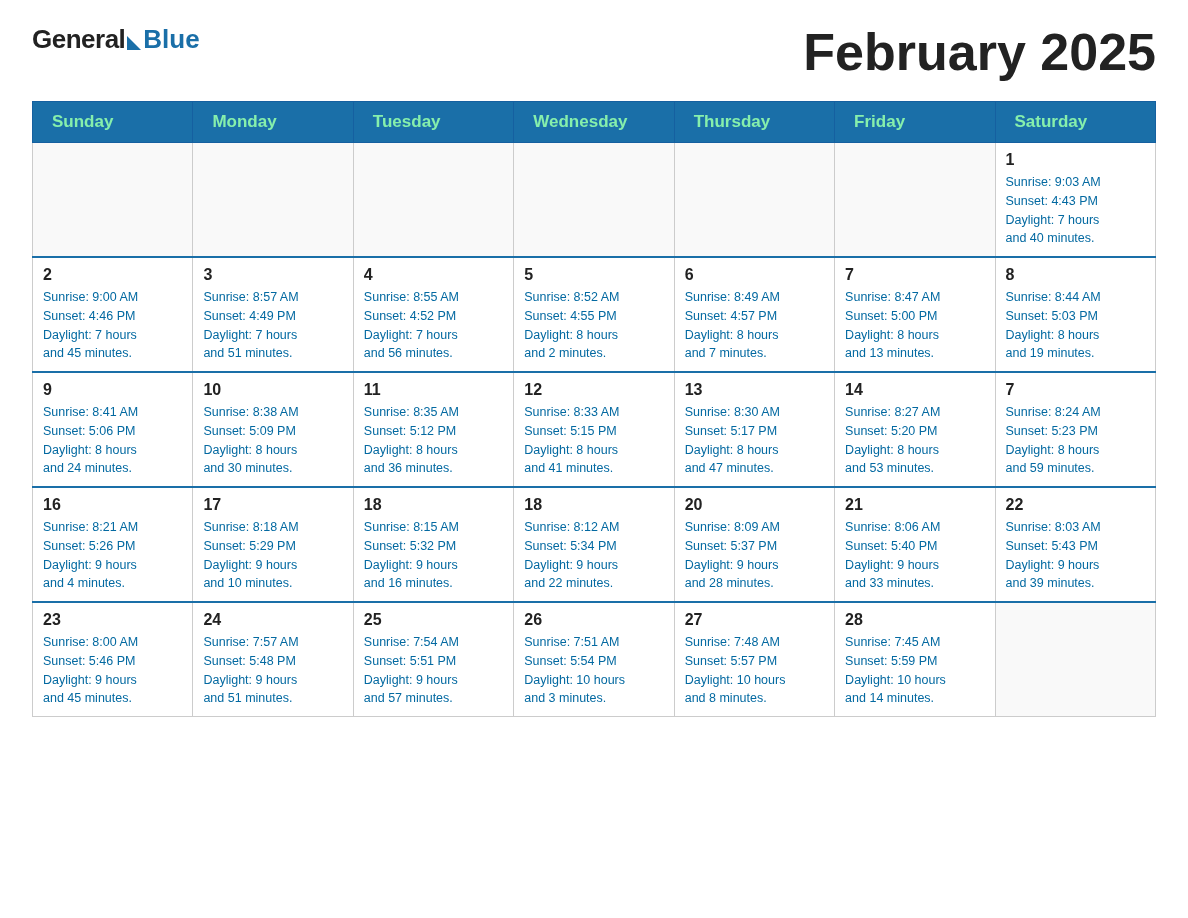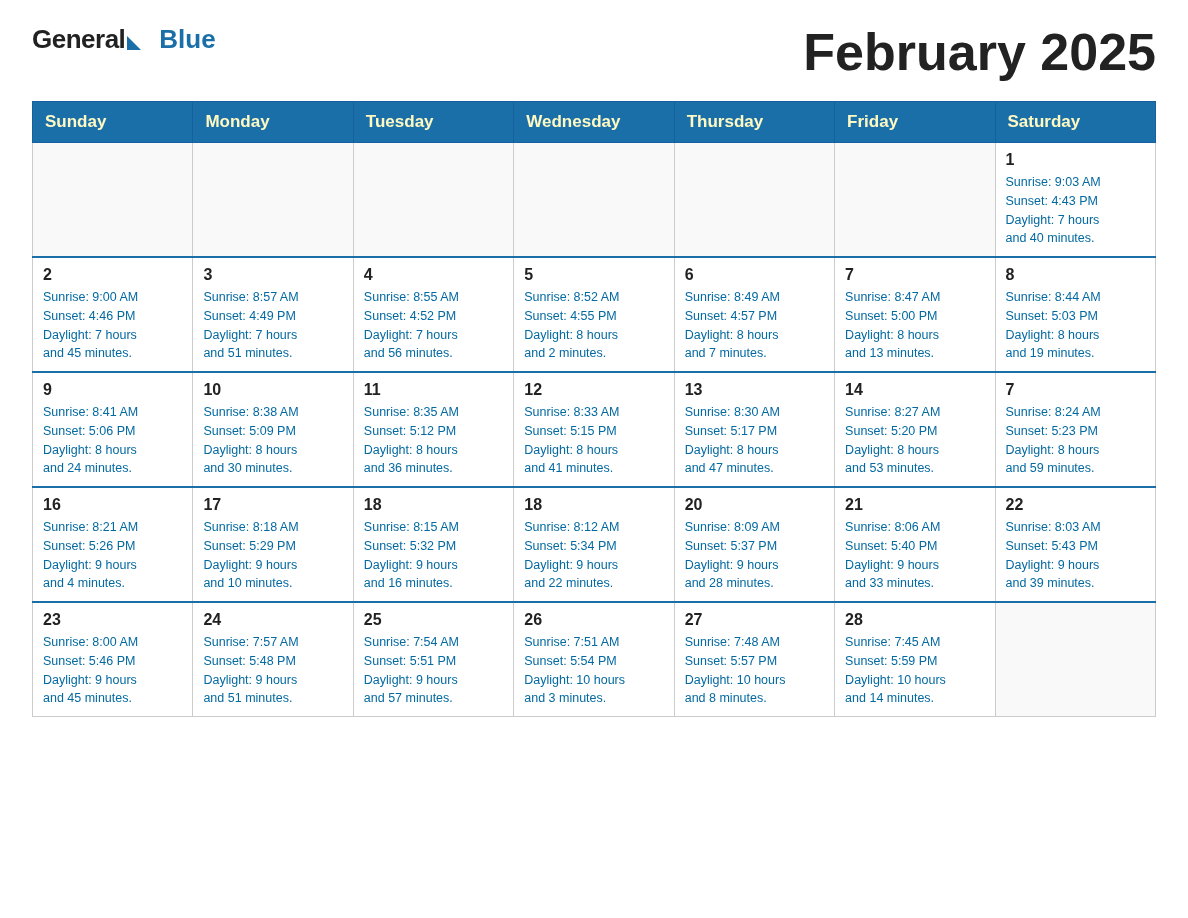--- a/index.html
+++ b/index.html
@@ -36,21 +36,21 @@
       border-left: 14px solid #1a6fa8;
       border-top: 14px solid transparent;
       border-bottom: 0px solid transparent;
       margin-left: 2px;
       margin-top: 6px;
     }
     .logo-blue {
       font-size: 26px;
       font-weight: bold;
       color: #1a6fa8;
-      margin-left: 18px;
+      margin-left: 2px;
     }
     .title-area {
       text-align: left;
     }
     .main-title {
       font-size: 52px;
       font-weight: bold;
       color: #222;
       line-height: 1.1;
     }
@@ -59,24 +59,24 @@
       color: #555;
       margin-top: 4px;
     }
     .calendar {
       width: 100%;
       border-collapse: collapse;
       border: 1px solid #ccc;
     }
     .calendar th {
       background-color: #1a6fa8;
-      color: #fef9c3;
+      color: #86efac;
       font-size: 17px;
       font-weight: bold;
-      padding: 10px 12px;
+      padding: 10px 19px;
       text-align: left;
       border: 1px solid #1560a0;
     }
     .calendar td {
       width: 14.28%;
       vertical-align: top;
       padding: 8px 10px;
       border: 1px solid #ccc;
       font-size: 13px;
       min-height: 110px;

